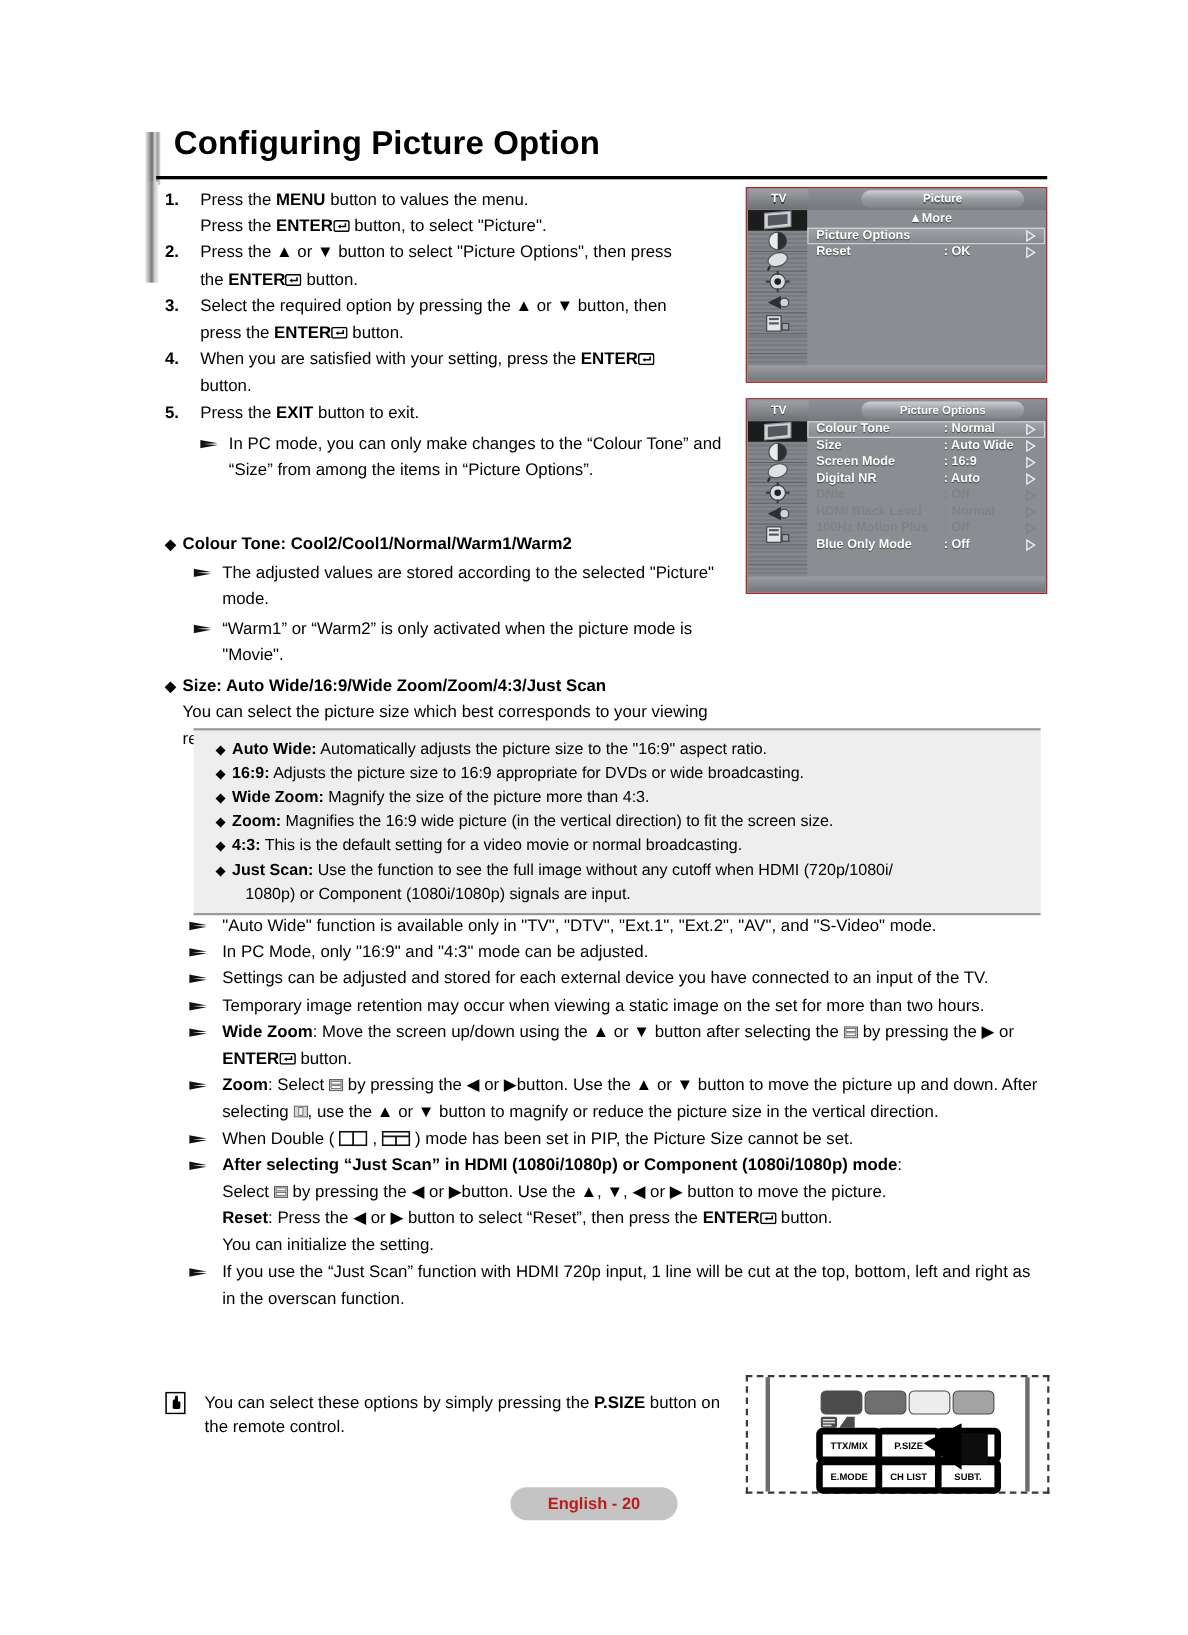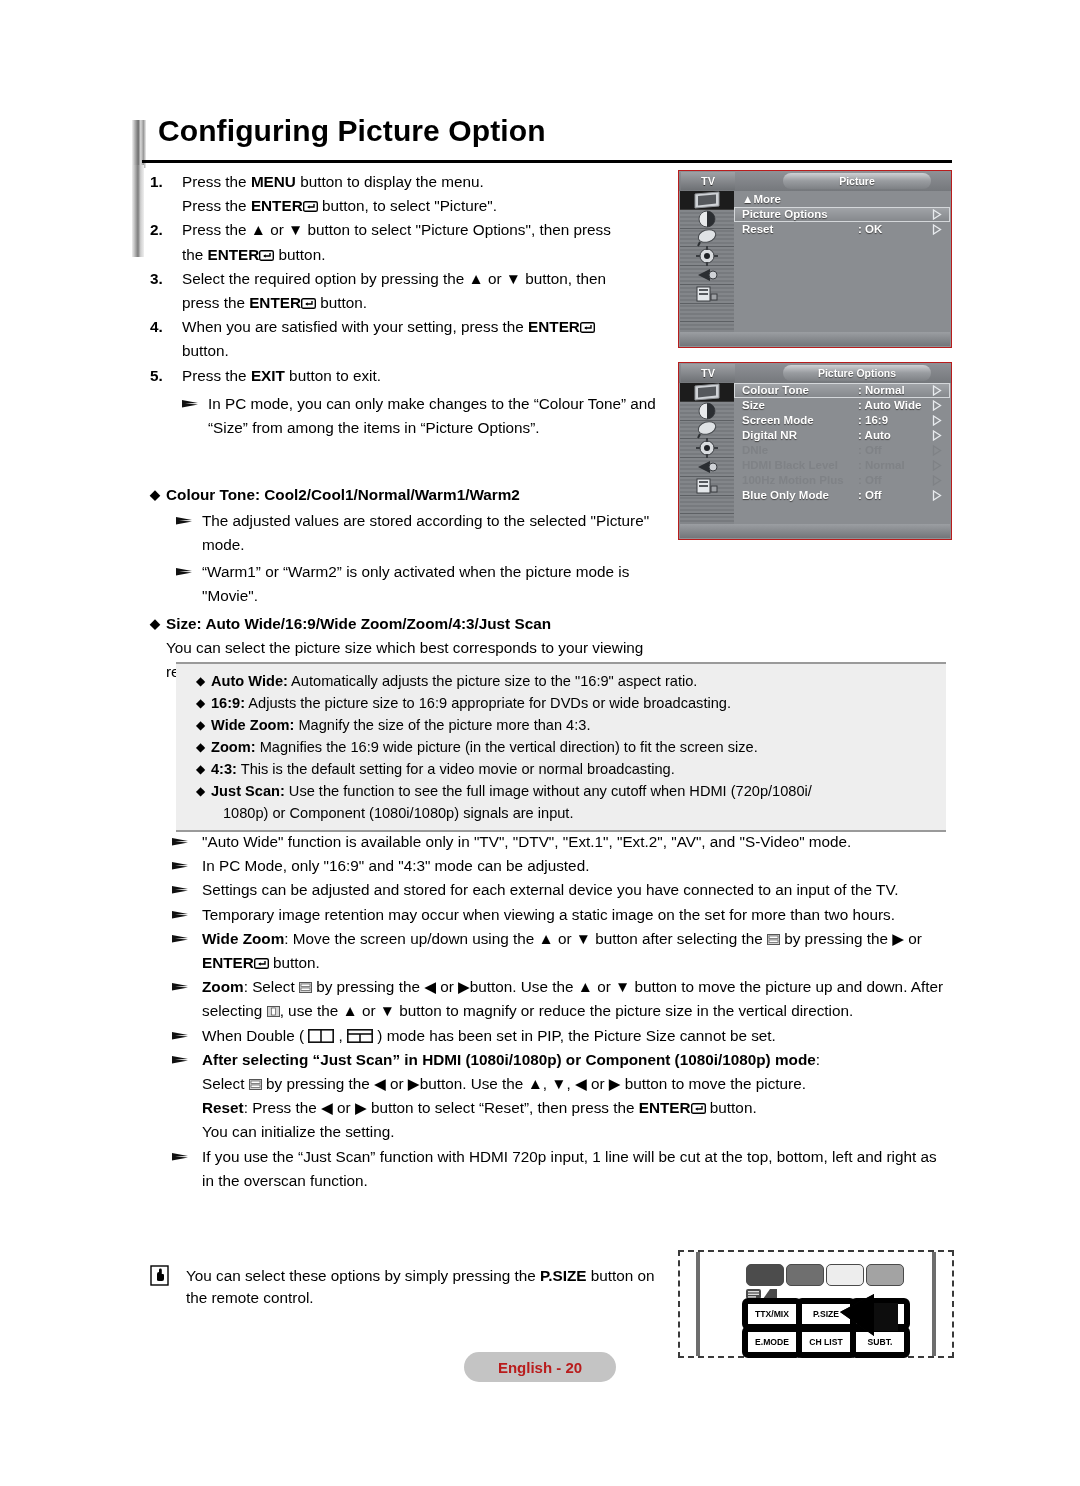--- a/index.html
+++ b/index.html
@@ -89,21 +89,21 @@
   .osd-row{position:relative;height:15px;font-size:11.5px;font-weight:bold;
     color:#fff;line-height:15px;text-shadow:0 1px 1px #3f3f3f;}
   .osd-row .lbl{position:absolute;left:8px;}
   .osd-row .val{position:absolute;left:124px;}
   .osd-row .tri{position:absolute;right:8px;top:2px;}
   .osd-row.sel{background:linear-gradient(180deg,#a2a5a9 0%,#84878b 100%);
     outline:1px solid #d4d7da;outline-offset:-1px;}
   .osd-row.dim{color:#7f8286;text-shadow:none;}
   .osd-row.dim .tri svg polygon{stroke:#7f8286;}
   .osd-more{position:relative;height:16px;color:#fff;font-size:11.5px;font-weight:bold;
-    line-height:16px;padding-left:8px;text-shadow:0 1px 1px #3f3f3f;}
+    line-height:16px;padding-left:8px;text-shadow:0 1px 1px #3f3f3f;text-align:center;}
   .osd-foot{position:absolute;left:1px;right:1px;bottom:1px;height:14px;
     background:linear-gradient(180deg,#9b9ea2 0%,#73767a 100%);
     color:#fff;font-size:9.5px;font-weight:bold;line-height:14px;}
   .osd-foot span{position:absolute;margin-top:26px;}
   .ff1{left:66px;} .ff2{left:140px;} .ff3{left:205px;}
 
   
   .remote{position:absolute;left:678px;top:1250px;width:272px;height:104px;
     border:2px dashed #3a3a3a;background:#fff;}
   .rem-edge{position:absolute;top:0;bottom:0;width:4px;background:#6d6d6d;}
@@ -123,21 +123,21 @@
     <div class="title-bar"></div>
     <div class="title-txt">Configuring Picture Option</div>
   </div>
   <div class="title-rule"></div>
   <div class="spine"></div>
 
   <div class="steps" id="steps-host">
       <div class="step">
         <div class="num">1.</div>
         <div class="body">
-          <div><span>Press the </span><span class="b">MENU</span><span> button to display the menu.</span></div>
+          <div><span>Press the </span><span class="b">MENU</span><span> button to values the menu.</span></div>
           <div><span>Press the </span><span class="b">ENTER</span><span><svg width="15" height="11" viewBox="0 0 15 11" style="vertical-align:-1px">
                 <rect x="0.7" y="0.7" width="13.6" height="9.6" rx="1.6" fill="none" stroke="#000" stroke-width="1.4"></rect>
                 <path d="M11 3 L11 6 L5 6" fill="none" stroke="#000" stroke-width="1.4"></path>
                 <path d="M6.6 4.2 L4.2 6 L6.6 7.8 Z" fill="#000"></path>
               </svg></span><span> button, to select "Picture".</span></div>
         </div>
       </div>
       <div class="step">
         <div class="num">2.</div>
         <div class="body">

